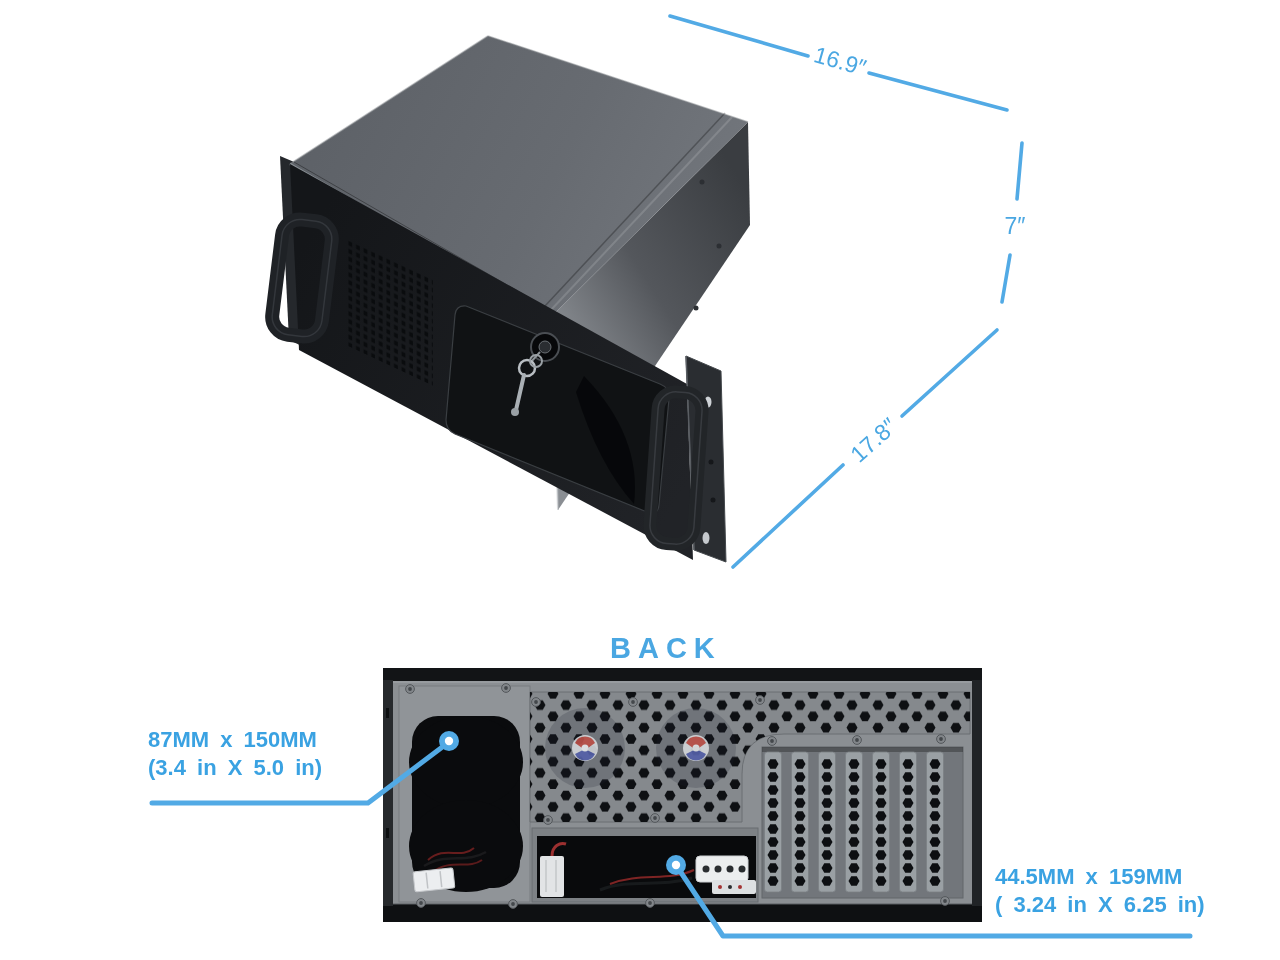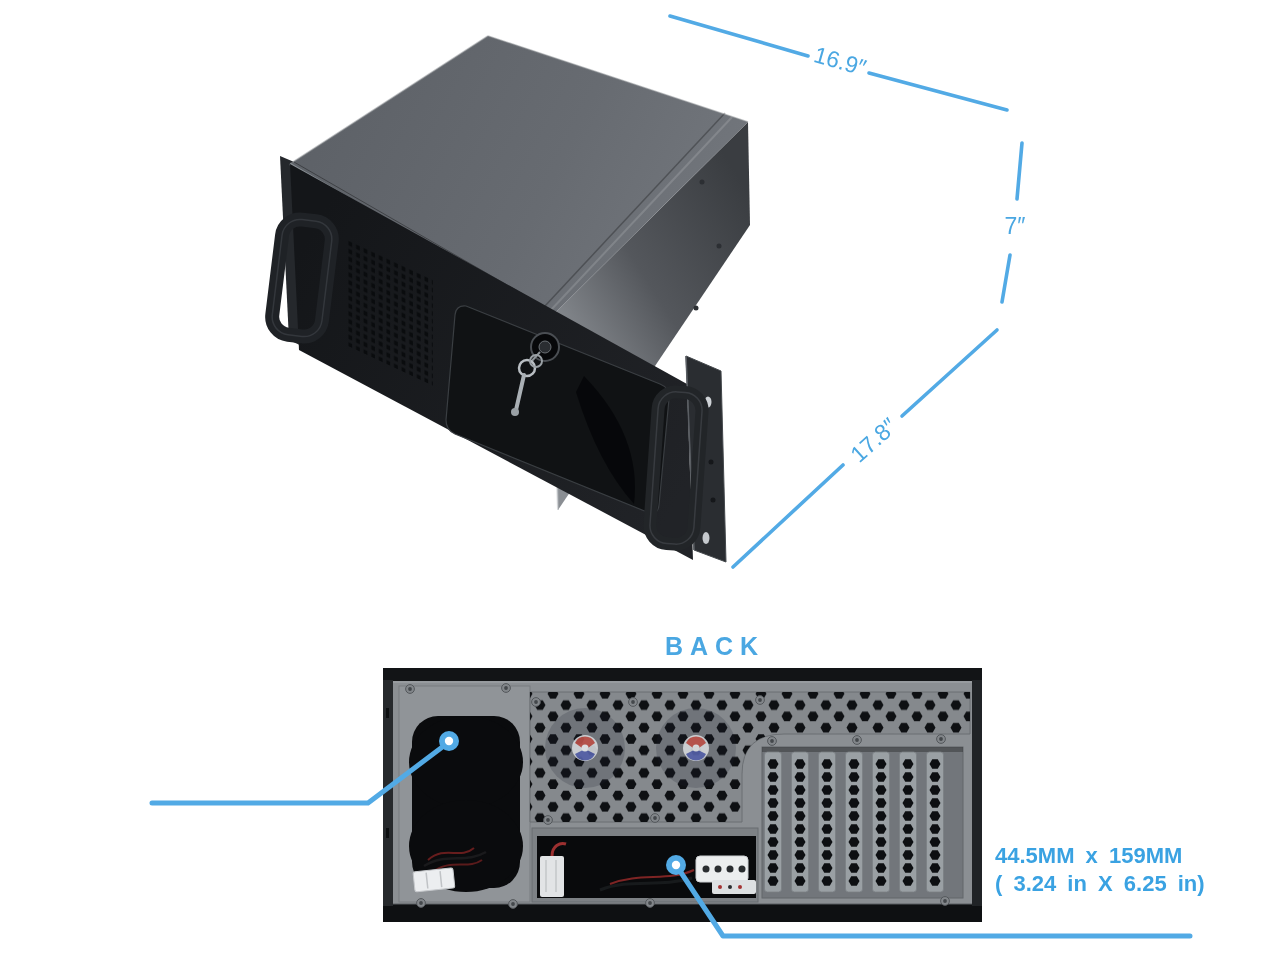--- a/index.html
+++ b/index.html
@@ -6,26 +6,26 @@
   .stage{position:relative;width:1280px;height:960px;background:#ffffff;overflow:hidden;
          font-family:"Liberation Sans", sans-serif;}
   .stage svg{position:absolute;left:0;display:block;}
   #front3d{top:0;}
   #backsvg{top:620px;}
   .dim{position:absolute;color:var(--accent-text,#4aa7e2);font-size:23px;font-weight:400;
        text-align:center;white-space:nowrap;}
   #dimWidth{left:800px;top:48px;width:80px;transform:rotate(16deg);}
   #dimHeight{left:995px;top:213px;width:40px;}
   #dimDepth{left:834px;top:427px;width:80px;transform:rotate(-42deg);}
-  #backTitle{position:absolute;left:610px;top:632px;width:210px;text-align:center;
-             font-size:25px;font-weight:700;letter-spacing:7px;color:var(--accent-text,#4aa7e2);}
+  #backTitle{position:absolute;left:610px;top:632px;width:210px;text-align:left;
+             font-size:29px;font-weight:700;letter-spacing:7px;color:var(--accent-text,#4aa7e2);}
   .callout{position:absolute;color:var(--callout-text,#3aa2e2);font-weight:700;font-size:22px;
            line-height:28px;word-spacing:5px;white-space:nowrap;}
   #calloutFan{left:148px;top:726px;}
-  #calloutPsu{left:995px;top:842px;}
+  #calloutPsu{left:995px;top:863px;}
 </style>
 </head>
 <body>
 
 <div class="stage">
 
   <svg id="front3d" width="1280" height="620" viewBox="0 0 1280 620">
     <defs>
       <linearGradient id="gTop" gradientUnits="userSpaceOnUse" x1="320" y1="90" x2="720" y2="290">
         <stop offset="0" stop-color="#5d6167"></stop>
@@ -251,19 +251,23 @@
       <circle cx="676" cy="245" r="4.2" fill="#ffffff"></circle>
     </g>
   </svg>
 
   <div class="dim" id="dimWidth">16.9″</div>
   <div class="dim" id="dimHeight">7″</div>
   <div class="dim" id="dimDepth">17.8″</div>
 
   <div id="backTitle">BACK</div>
 
+  <div class="callout" id="calloutFan">
+    <div>87MM x 150MM</div>
+    <div>(3.4 in X 5.0 in)</div>
+  </div>
 
   <div class="callout" id="calloutPsu">
     <div>44.5MM x 159MM</div>
     <div>( 3.24 in X 6.25 in)</div>
   </div>
 
 </div>
 
 </body></html>

